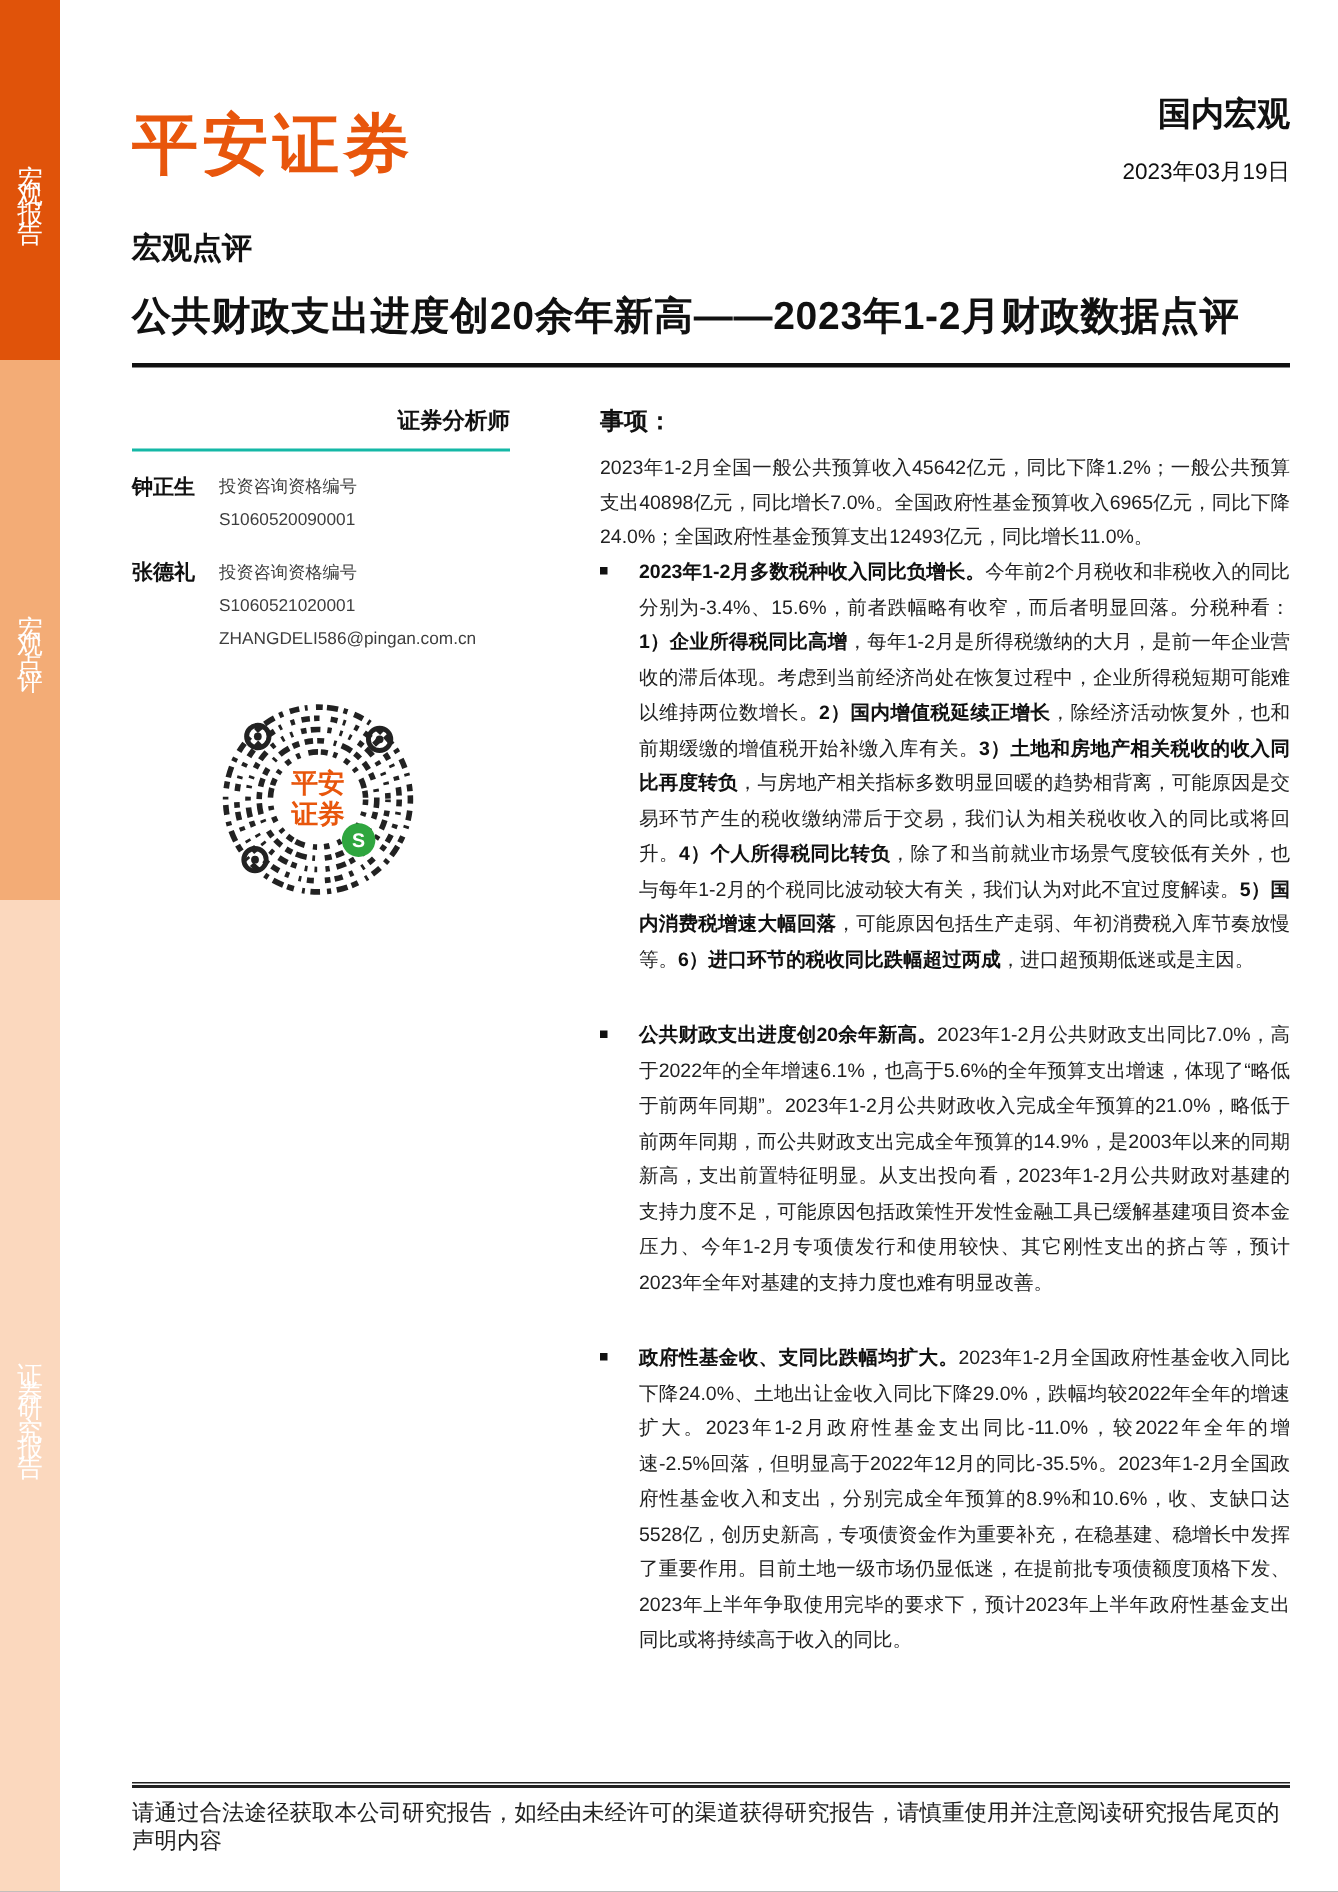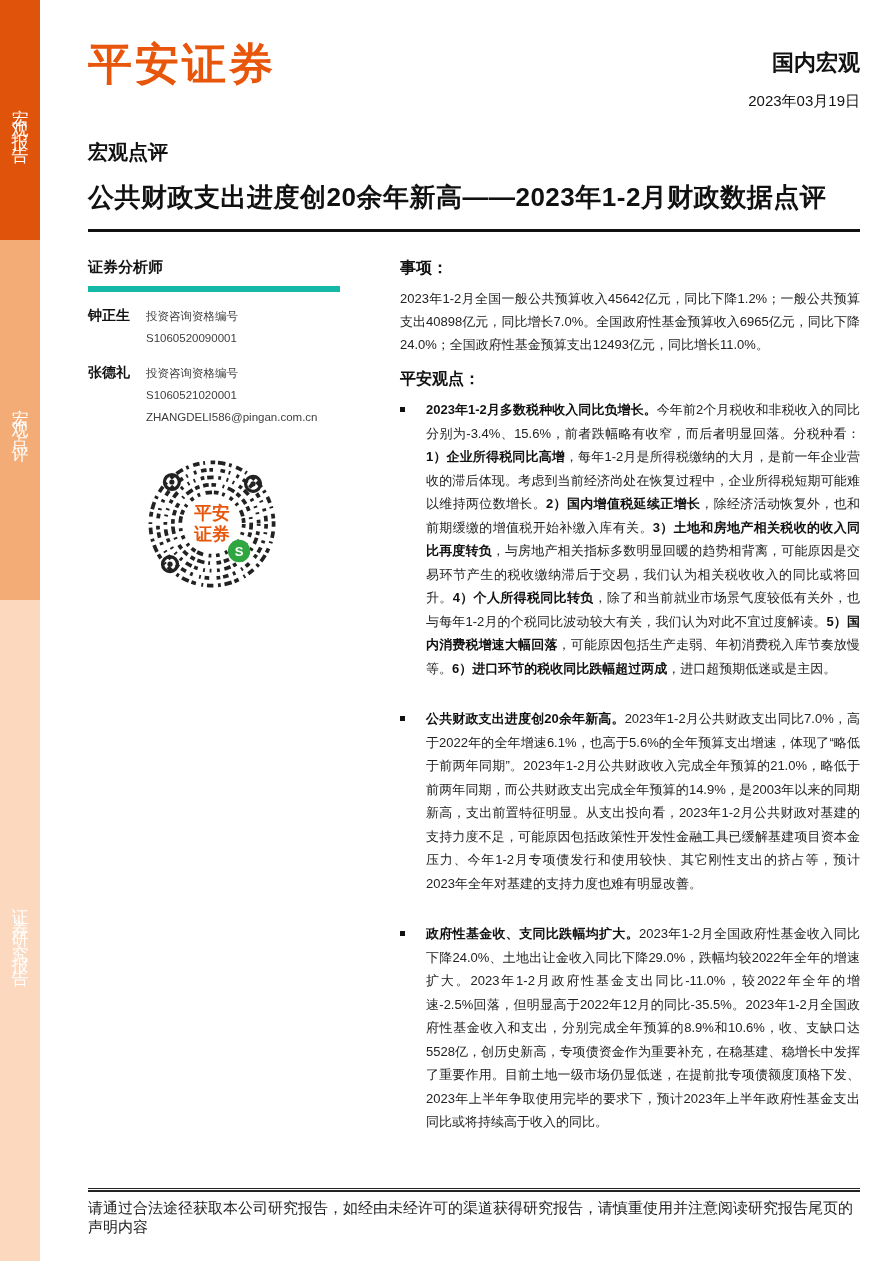--- a/index.html
+++ b/index.html
@@ -10,35 +10,35 @@
   
   .sidebar { position:absolute; left:0; top:0; width:40px; height:1261px; display:flex; flex-direction:column; }
   .seg { display:flex; align-items:center; justify-content:center; }
   .seg-top { height:240px; }
   .seg-mid { height:360px; }
   .seg-bottom { flex:1; }
   .vtext { writing-mode:vertical-rl; text-orientation:upright; color:#ffffff; font-size:17px; letter-spacing:12px; line-height:1; }
 
   
   .main { position:absolute; left:88px; right:32px; top:0; }
-  .top-bar { display:flex; justify-content:space-between; align-items:flex-start; margin-top:38px; }
+  .top-bar { display:flex; justify-content:space-between; align-items:flex-end; margin-top:51px; }
   .logo { font-size:44px; font-weight:bold; letter-spacing:3px; line-height:1.2; }
   .top-right { text-align:right; padding-top:10px; }
   .category { font-size:22px; font-weight:bold; color:#111; }
   .date { font-size:15px; color:#111; margin-top:14px; }
 
   .section-label { margin-top:28px; font-size:20px; font-weight:bold; color:#111; }
   .title { margin-top:14px; font-size:26px; font-weight:bold; line-height:34px; color:#111; letter-spacing:0.5px; }
   .title-rule { margin-top:15px; border-top:3px solid #111; }
 
   .columns { display:flex; margin-top:26px; }
   .left-col { width:252px; flex-shrink:0; }
   .right-col { margin-left:60px; flex:1; }
 
-  .analyst-heading { font-size:15px; font-weight:bold; color:#111; padding-bottom:9px; border-bottom:6px solid #14b8a6; }
+  .analyst-heading { font-size:15px; font-weight:bold; color:#111; padding-bottom:9px; border-bottom:2px solid #14b8a6;text-align:right; }
   .analyst-entry { display:flex; margin-top:13px; }
   .analyst-name { width:58px; flex-shrink:0; font-size:14px; font-weight:bold; color:#111; line-height:20px; }
   .analyst-details { font-size:11.5px; color:#3d3d3d; line-height:22px; word-break:break-all; }
 
   .qr-wrap { margin:26px 0 0 54px; width:140px; height:140px; }
 
   .h2 { font-size:16px; font-weight:bold; color:#111; margin-bottom:8px; }
   .matters-text { font-size:13px; line-height:23px; text-align:justify; color:#222; }
   .opinions-heading { margin-top:13px; }
   .bullet { display:flex; margin-bottom:27px; }
@@ -130,21 +130,20 @@
               <text x="104" y="109" text-anchor="middle" font-size="14" font-weight="bold" fill="#ffffff">S</text>
             </g>
           </svg>
         </div>
       </div>
 
       <div class="right-col">
         <div class="h2">事项：</div>
         <p class="matters-text">2023年1-2月全国一般公共预算收入45642亿元，同比下降1.2%；一般公共预算支出40898亿元，同比增长7.0%。全国政府性基金预算收入6965亿元，同比下降24.0%；全国政府性基金预算支出12493亿元，同比增长11.0%。</p>
 
-        <div class="h2 opinions-heading">平安观点：</div>
 
         <div class="bullet">
           <div class="bullet-marker">
               <span></span>
             </div>
           <div class="bullet-text"><b>2023年1-2月多数税种收入同比负增长。</b><span>今年前2个月税收和非税收入的同比分别为-3.4%、15.6%，前者跌幅略有收窄，而后者明显回落。分税种看：</span><b>1）企业所得税同比高增</b><span>，每年1-2月是所得税缴纳的大月，是前一年企业营收的滞后体现。考虑到当前经济尚处在恢复过程中，企业所得税短期可能难以维持两位数增长。</span><b>2）国内增值税延续正增长</b><span>，除经济活动恢复外，也和前期缓缴的增值税开始补缴入库有关。</span><b>3）土地和房地产相关税收的收入同比再度转负</b><span>，与房地产相关指标多数明显回暖的趋势相背离，可能原因是交易环节产生的税收缴纳滞后于交易，我们认为相关税收收入的同比或将回升。</span><b>4）个人所得税同比转负</b><span>，除了和当前就业市场景气度较低有关外，也与每年1-2月的个税同比波动较大有关，我们认为对此不宜过度解读。</span><b>5）国内消费税增速大幅回落</b><span>，可能原因包括生产走弱、年初消费税入库节奏放慢等。</span><b>6）进口环节的税收同比跌幅超过两成</b><span>，进口超预期低迷或是主因。</span></div>
         </div>
 
         <div class="bullet">
           <div class="bullet-marker">

